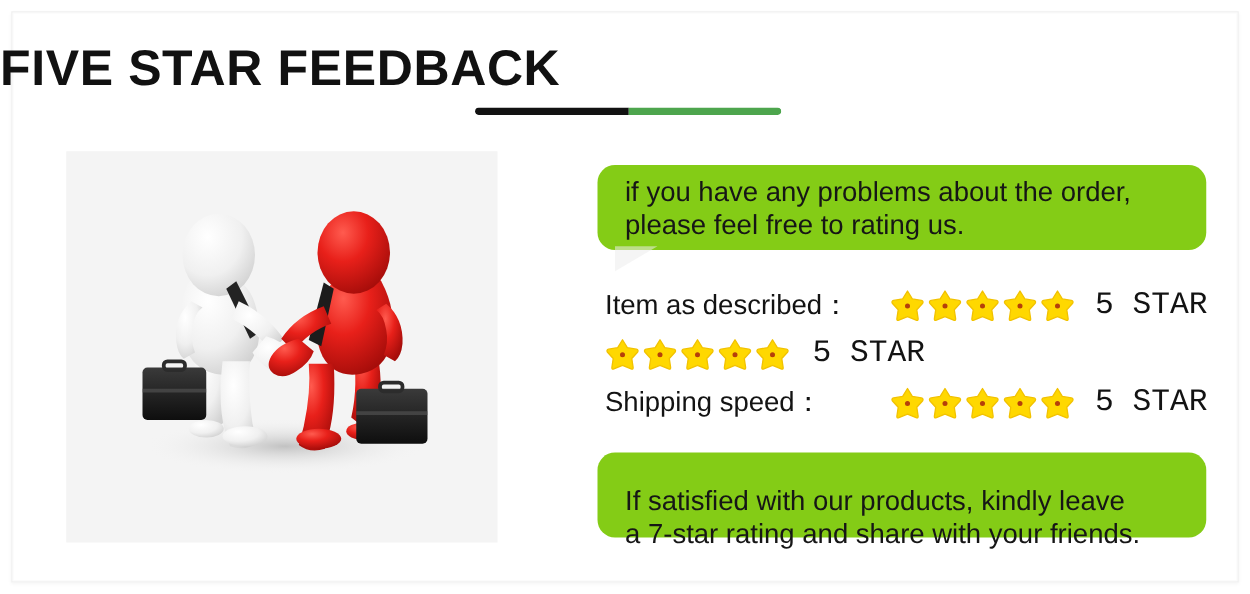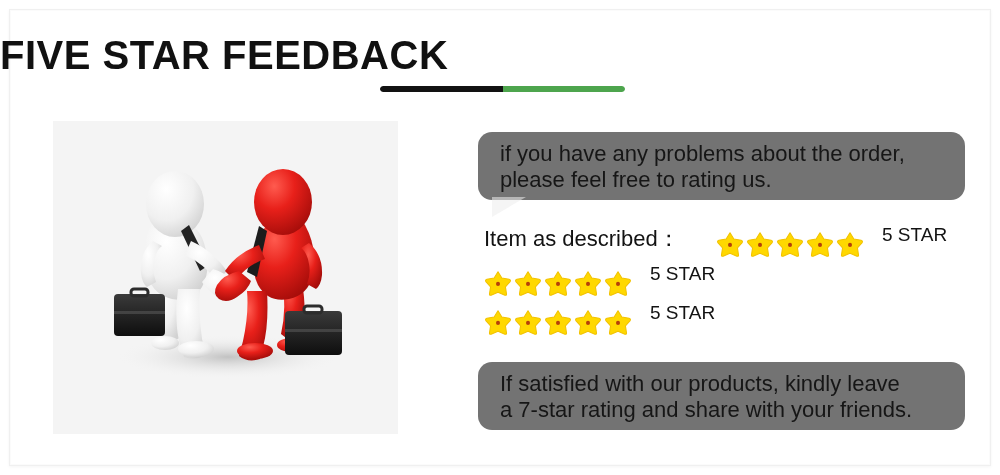--- a/index.html
+++ b/index.html
@@ -66,21 +66,21 @@
     top: 121px;
     width: 345px;
     height: 313px;
     background: #f4f4f4;
   }
   .illus-svg { display: block; width: 100%; height: 100%; }
 
   
   .bubble {
     position: absolute;
-    background: #737373;
+    background: #84cc16;
     border-radius: 14px;
     box-sizing: border-box;
   }
   .bubble-top {
     left: 478px;
     top: 132px;
     width: 487px;
     height: 68px;
     padding: 9px 20px 0 22px;
   }
@@ -93,58 +93,60 @@
     border-left: 0 solid transparent;
     border-right: 34px solid transparent;
     border-top: 20px solid #ececec;
     opacity: 0.55;
   }
   .bubble-bottom {
     left: 478px;
     top: 362px;
     width: 487px;
     height: 68px;
-    padding: 9px 20px 0 22px;
+    padding: 26px 20px 0 22px;
   }
   .bubble-line {
     font-size: 22px;
     line-height: 26px;
     color: #161616;
     white-space: nowrap;
   }
 
   
   .ratings {
     position: absolute;
     left: 484px;
     top: 224px;
     width: 482px;
   }
   .rating-row {
     display: flex;
+    align-items: center;
     height: 39px;
   }
   .rating-label {
     width: 232px;
     font-size: 22px;
     color: #131313;
     white-space: nowrap;
   }
   .stars {
     width: 160px;
     display: flex;
     align-items: center;
     gap: 2px;
   }
   .star-ico { display: block; }
   .rating-value {
-    font-size: 19px;
+    font-size: 25px;
     color: #131313;
     white-space: nowrap;
     margin-left: 6px;
+    font-family: Liberation Mono, monospace;
   }
 </style>
 </head>
 <body>
 
 <div id="card">
 
   <div class="frame"></div>
 
   <div class="title">FIVE STAR FEEDBACK</div>
@@ -290,20 +292,21 @@
           </svg>
         <svg class="star-ico" width="28" height="28" viewBox="0 0 32 32">
             <path d="M16 3.2 l4.4 7.2 8.3 1.4 q2.2 .6 1.2 2.6 l-5.4 6 1.2 8.1 q.3 2.2 -1.8 1.4 L16 26.6 l-7.9 3.3 q-2.1 .8 -1.8 -1.4 l1.2 -8.1 -5.4 -6 q-1 -2 1.2 -2.6 l8.3 -1.4 z" fill="#ffd800" stroke="#f2c200" stroke-width="1.2" stroke-linejoin="round"></path>
             <circle cx="16" cy="17" r="2.3" fill="#b5400a"></circle>
           </svg>
       </div>
       <div class="rating-value">5 STAR</div>
     </div>
 
     <div class="rating-row">
+      <div class="rating-label">Shipping speed：</div>
       <div class="stars">
         <svg class="star-ico" width="28" height="28" viewBox="0 0 32 32">
             <path d="M16 3.2 l4.4 7.2 8.3 1.4 q2.2 .6 1.2 2.6 l-5.4 6 1.2 8.1 q.3 2.2 -1.8 1.4 L16 26.6 l-7.9 3.3 q-2.1 .8 -1.8 -1.4 l1.2 -8.1 -5.4 -6 q-1 -2 1.2 -2.6 l8.3 -1.4 z" fill="#ffd800" stroke="#f2c200" stroke-width="1.2" stroke-linejoin="round"></path>
             <circle cx="16" cy="17" r="2.3" fill="#b5400a"></circle>
           </svg>
         <svg class="star-ico" width="28" height="28" viewBox="0 0 32 32">
             <path d="M16 3.2 l4.4 7.2 8.3 1.4 q2.2 .6 1.2 2.6 l-5.4 6 1.2 8.1 q.3 2.2 -1.8 1.4 L16 26.6 l-7.9 3.3 q-2.1 .8 -1.8 -1.4 l1.2 -8.1 -5.4 -6 q-1 -2 1.2 -2.6 l8.3 -1.4 z" fill="#ffd800" stroke="#f2c200" stroke-width="1.2" stroke-linejoin="round"></path>
             <circle cx="16" cy="17" r="2.3" fill="#b5400a"></circle>
           </svg>
         <svg class="star-ico" width="28" height="28" viewBox="0 0 32 32">

